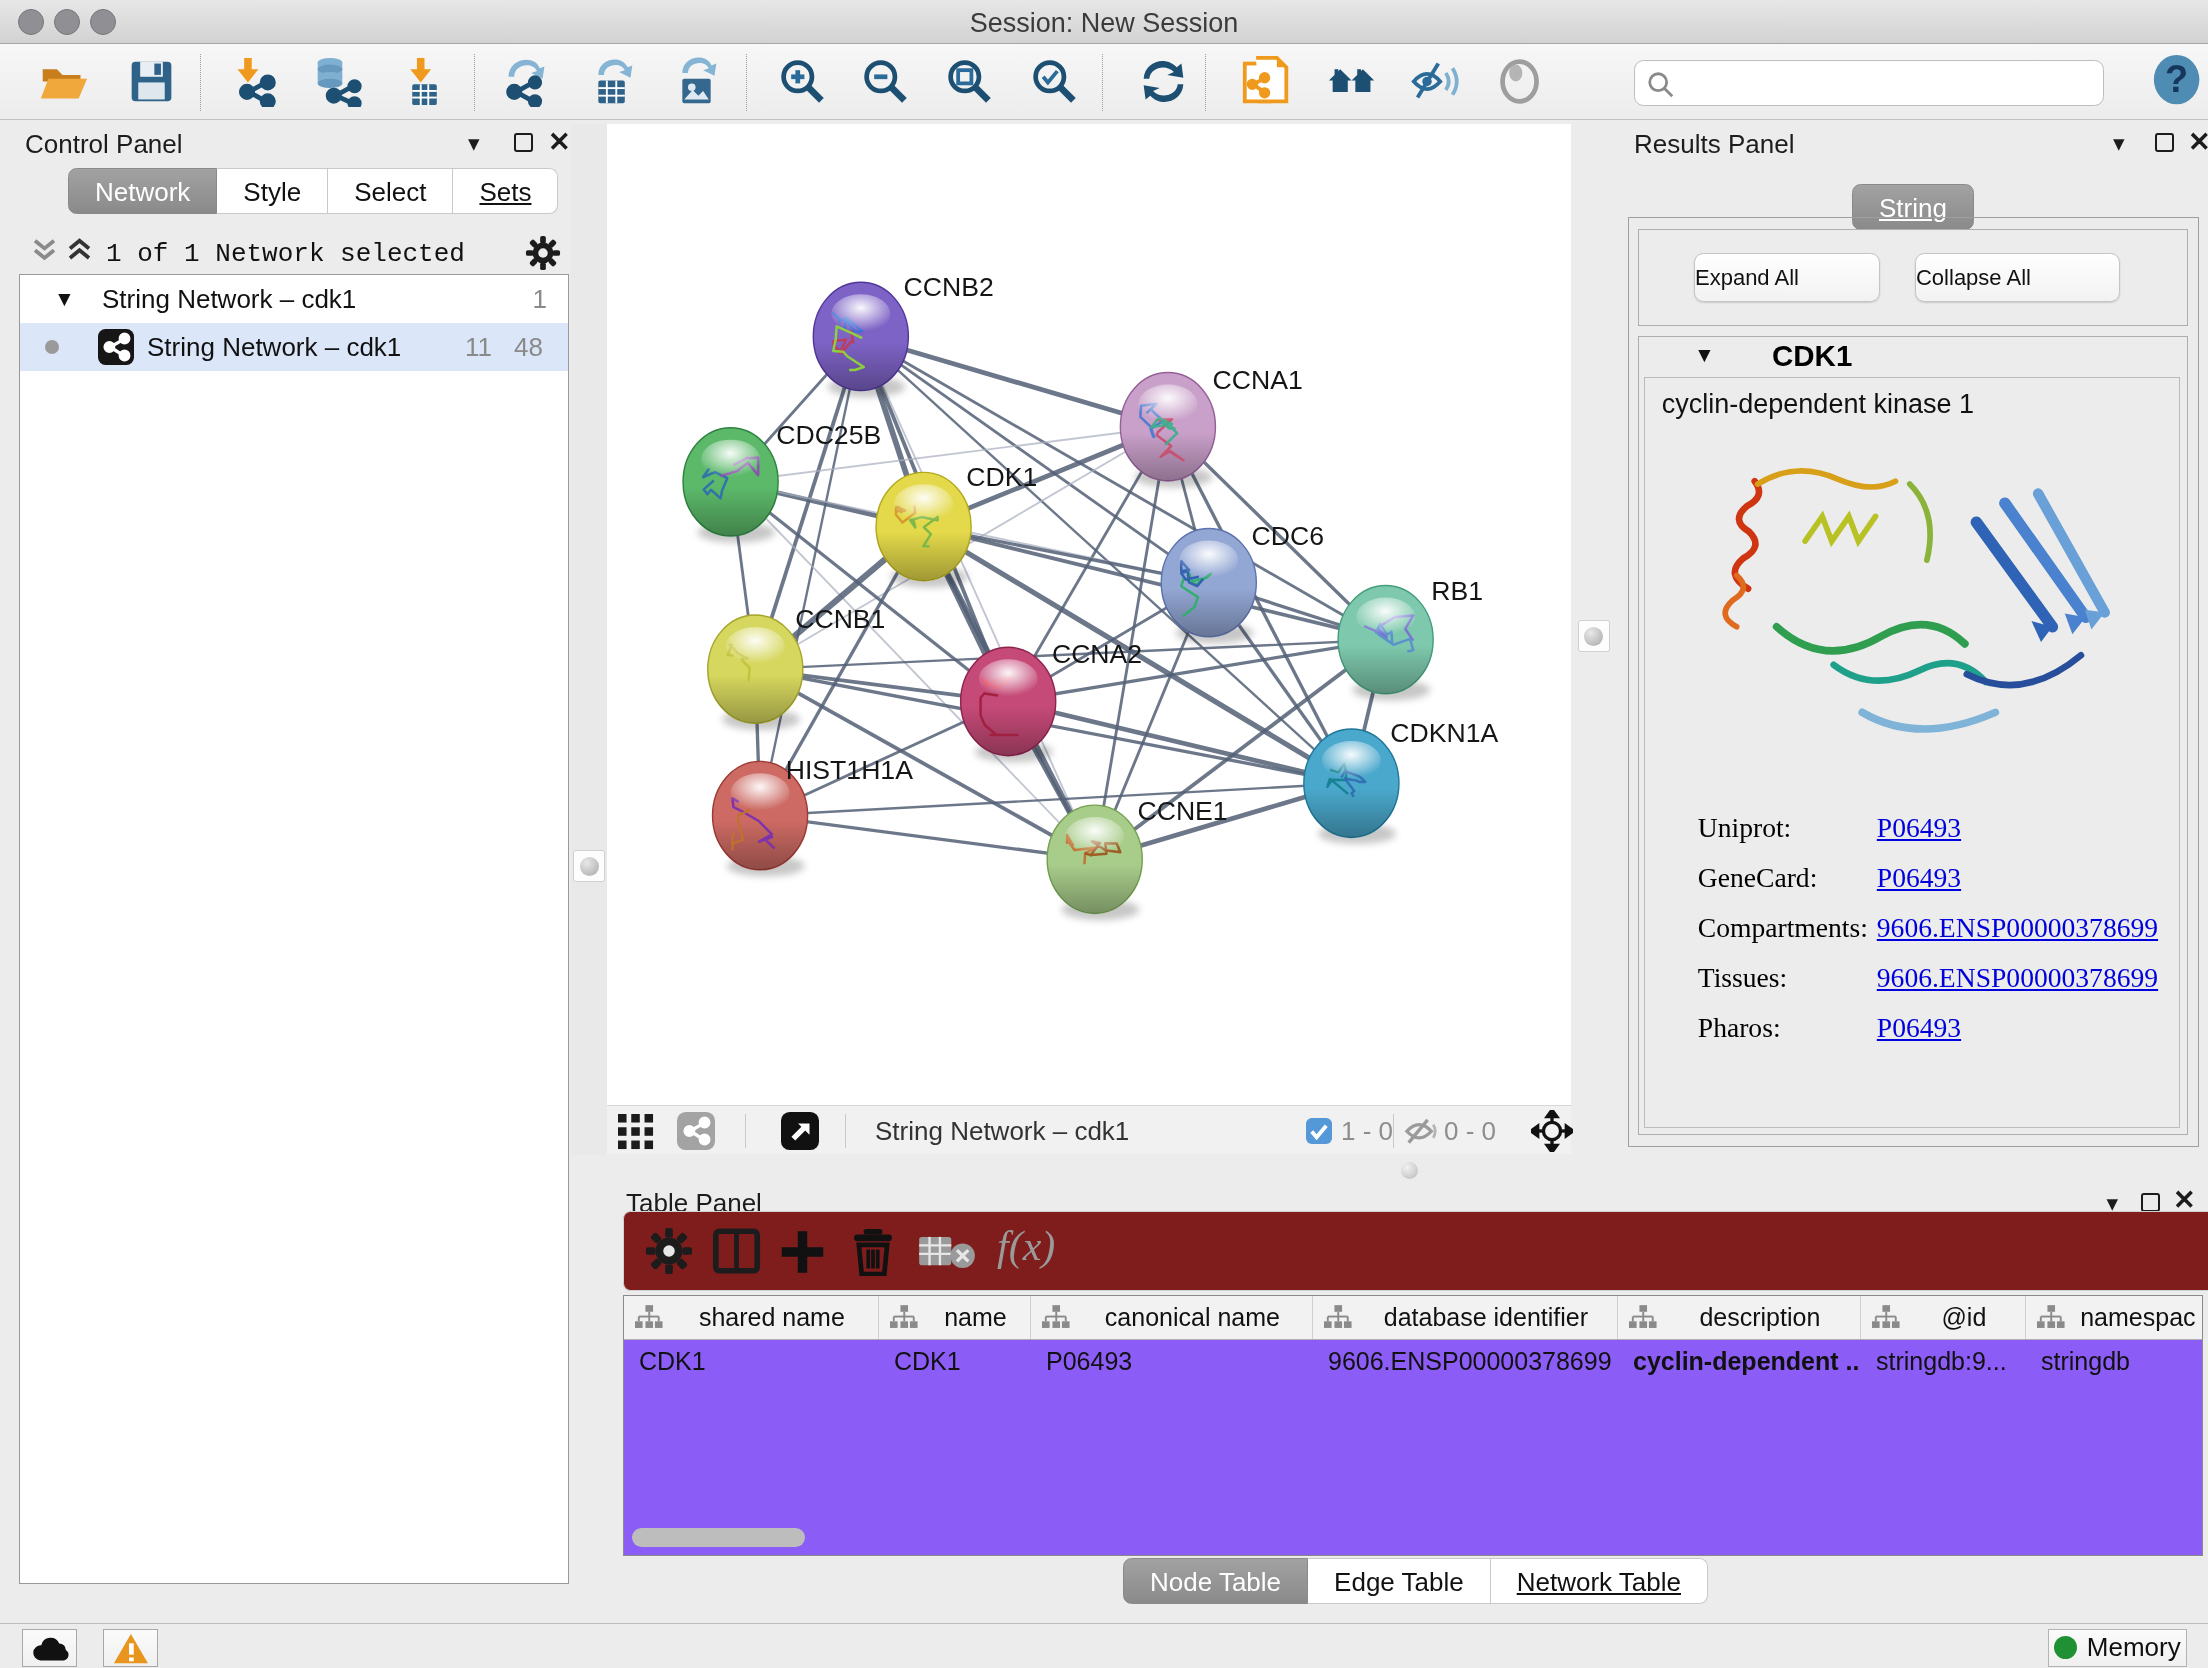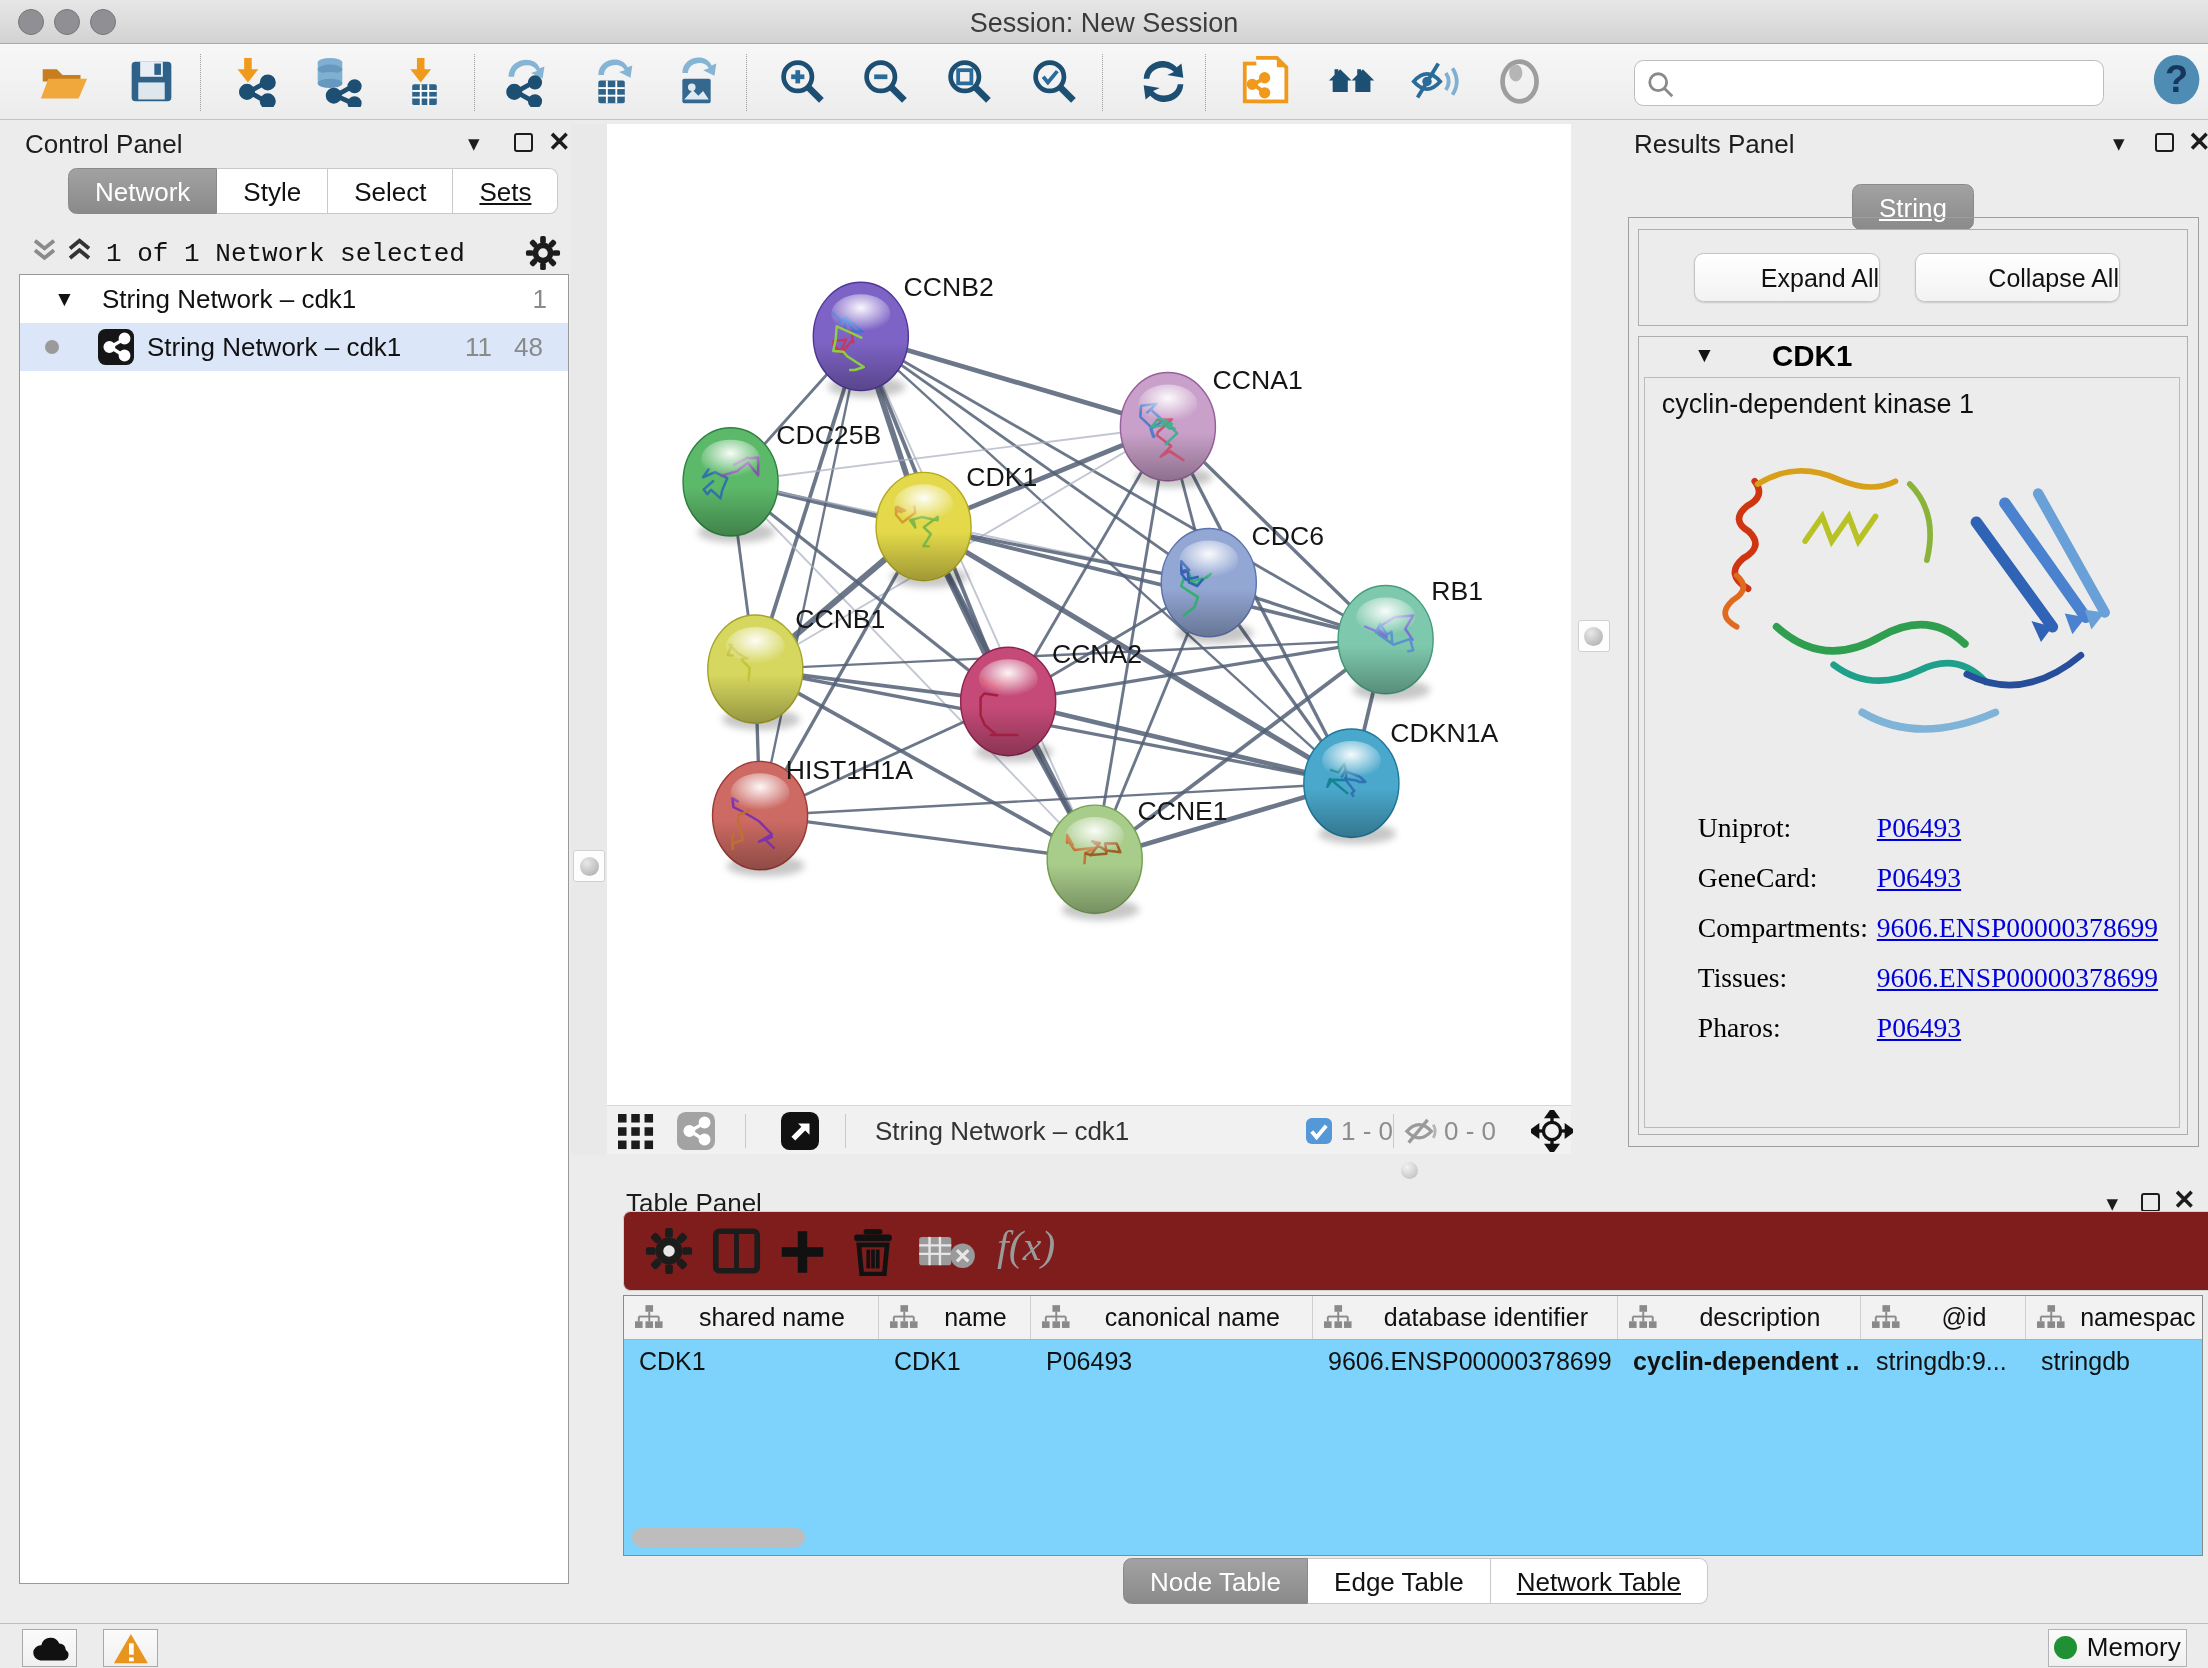--- a/index.html
+++ b/index.html
@@ -69,41 +69,41 @@
   .ctxt { position:absolute; top:9.5px; font-size:26px; color:#333; }
   .ctxt.gray { color:#8d8d8d; }
 
   
   #results-panel { left:1617px; top:124px; width:592px; height:1031px; background:#ececec; }
   #rp-tab { position:absolute; left:0; width:592px; top:44px; text-align:center; }
   #rp-tab .tab { border-radius:8.6px;margin-top:16px; }
   #rp-box { position:absolute; left:11.4px; top:93px; width:571px; height:930px; border:1.9px solid #9f9f9f; }
   #rp-expand-box { position:absolute; left:8.6px; top:10.5px; width:550px; height:97px; border:1.9px solid #aeaeae; }
   .rp-btn { position:absolute; top:23px; height:49px; background:linear-gradient(#fff,#f2f2f2);
-    border:1px solid #c4c4c4; border-radius:9.5px; font-size:25px; color:#111; text-align:right; line-height:48px;
+    border:1px solid #c4c4c4; border-radius:9.5px; font-size:22px; color:#111; text-align:left; line-height:48px;
     box-shadow:0 1px 1.9px rgba(0,0,0,.15); }
   #rp-cdk-box { position:absolute; left:8.6px; top:118px; width:550px; height:799px; border:1.9px solid #aeaeae; }
   #rp-cdk-head { position:relative; height:38px; }
   #rp-desc-box { position:absolute; left:4.8px; top:40px; width:536px; height:751px;
     background:#ececec; border:1px solid #bbb; }
   #rp-desc { position:absolute; left:17px; top:11.4px; font-size:27px; color:#111; }
   #crosslinks { position:absolute; left:0; top:424px; width:100%;
     font-family:"Liberation Serif", serif; }
   #crosslinks .cl-title { margin-left:28.5px; font-size:28.5px; font-weight:bold; color:#000; }
   .cl-row { position:relative; height:50px; font-size:27.6px; }
   .cl-row .lbl { position:absolute; left:53px; top:9.5px; color:#000; }
   .cl-row .val { position:absolute; left:232px; top:9.5px; color:#0000dd; text-decoration:underline; }
 
   
   #table-panel { left:607px; top:1184px; width:1602px; height:438px; background:#ececec; }
   #tp-toolbar { position:absolute; left:16px; top:27px; width:1844px; height:80px;
     background:#7f1d1d; border:1px solid #d2d2d2; border-radius:7.6px; }
   .tpi { position:absolute; top:15px; }
   #tp-table { position:absolute; left:16px; top:111px; width:1580px; height:261px;
-    background:#7dd3fc; border:1.9px solid #8a8a8a; overflow:hidden; }
+    background:#8b5cf6; border:1.9px solid #8a8a8a; overflow:hidden; }
   #tp-header { display:flex; height:44px; background:#f2f2f2; border-bottom:1.9px solid #b0b0b0; }
   .th { flex:none; display:flex; align-items:center; border-right:1px solid #cfcfcf;
     font-size:25px; color:#111; overflow:hidden; white-space:nowrap; }
   .th svg { margin:0 9.5px 0 11.4px; flex:none; }
   .th .thl { flex:1; text-align:center; padding-right:7.6px; }
   #tp-row { display:flex; height:42px; }
   .td { flex:none; font-size:25px; color:#111; line-height:42px; padding-left:15px;
     overflow:hidden; white-space:nowrap; }
   #tp-scroll { position:absolute; left:1.9px; bottom:3.8px; width:1574px; height:25px; }
   #tp-thumb { position:absolute; left:5.7px; top:1.9px; width:173px; height:19px; background:#bdbdbd; border-radius:9.5px; }

